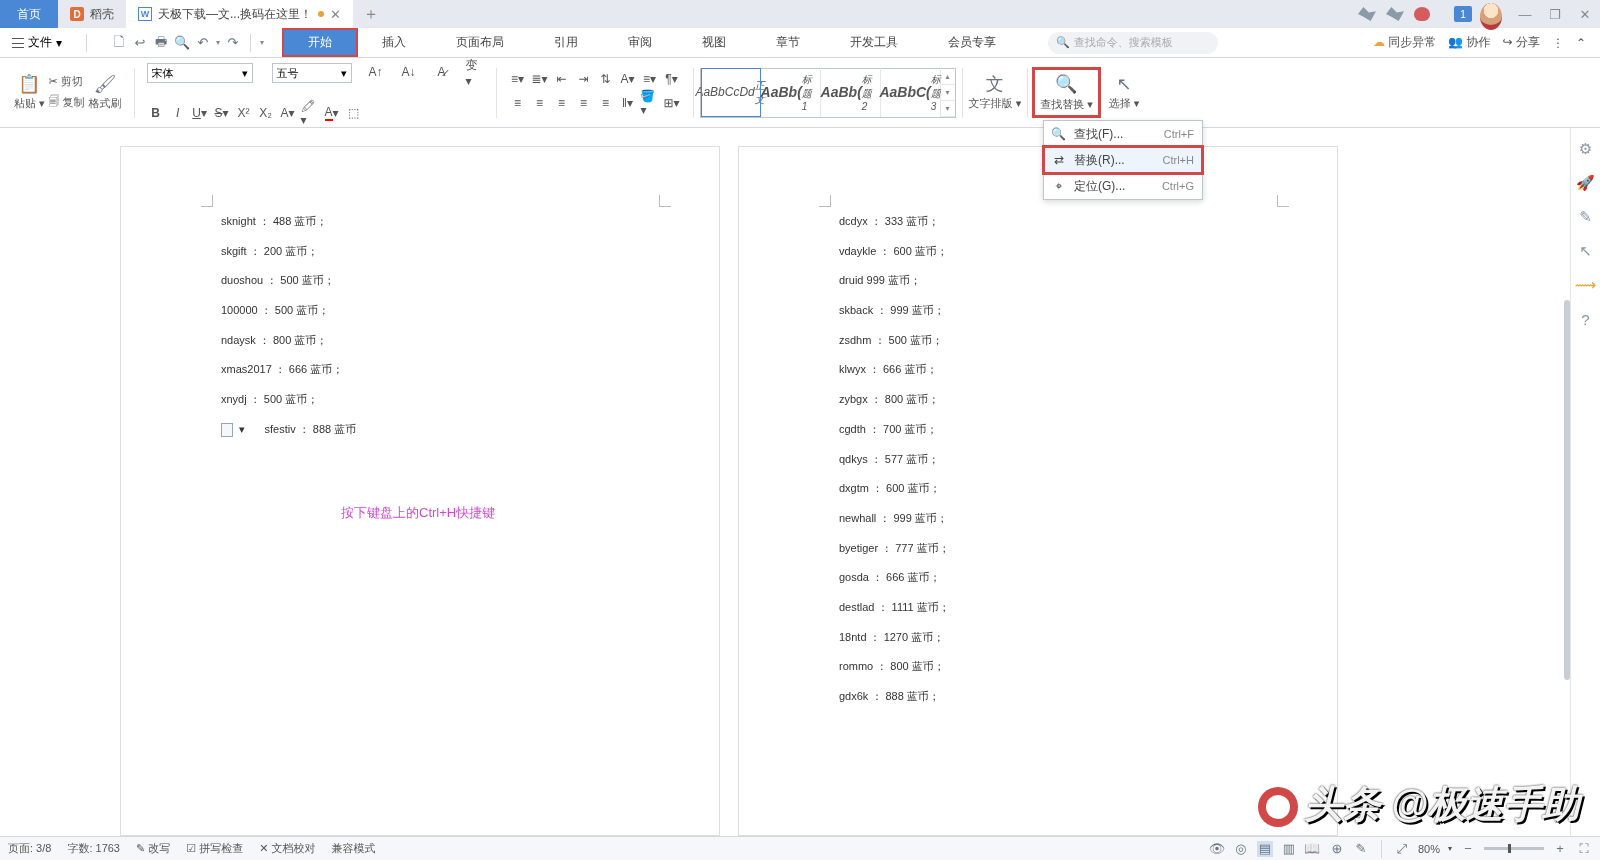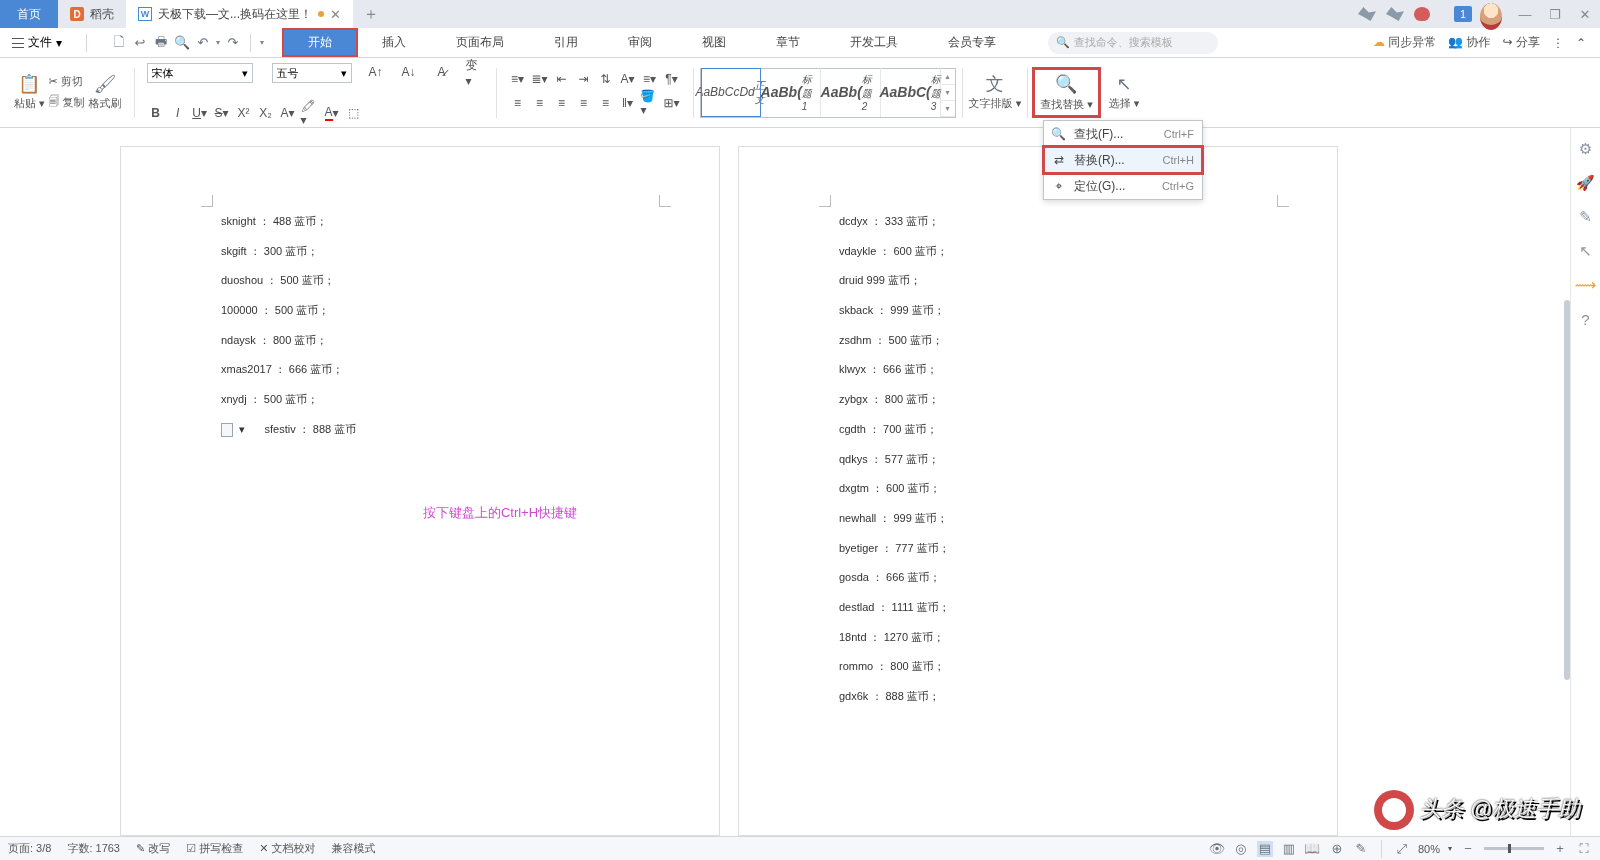--- a/index.html
+++ b/index.html
@@ -76,37 +76,37 @@
 .dd-ico { width: 14px; height: 14px; display: flex; align-items: center; justify-content: center; font-size: 12px; }
 
 
 .workspace { position: absolute; top: 128px; left: 0; right: 30px; bottom: 24px; background: #fff; display: flex; gap: 18px; padding: 18px 120px 0; overflow: hidden; }
 .page { width: 600px; background: #fff; border: 1px solid #ddd; padding: 60px 60px 36px 100px; font-size: 11px; color: #333; line-height: 2.7; font-family: "SimSun", serif; position: relative; }
 .page:first-child { flex-shrink: 0; }
 .page-mark { position: absolute; }
 .corner { width: 12px; height: 12px; border-color: #bbb; }
 .corner.tl { top: 48px; left: 80px; border-left: 1px solid #bbb; border-top: 1px solid #bbb; transform: rotate(180deg); }
 .corner.tr { top: 48px; right: 48px; border-right: 1px solid #bbb; border-top: 1px solid #bbb; transform: rotate(180deg); }
-.hint { color: #d04ad0; font-size: 13px; margin-top: 50px; margin-left: 120px; text-align: center; }
+.hint { color: #d04ad0; font-size: 13px; margin-top: 50px; margin-left: 120px; }
 .section-ico { display: flex; align-items: center; gap: 6px; }
 .sec-pg { width: 12px; height: 14px; border: 1px solid #9aa5b1; background: #f5f7fa; }
 
 
 .rsidebar { position: absolute; right: 0; top: 128px; width: 30px; bottom: 24px; background: #fff; border-left: 1px solid #e5e7eb; display: flex; flex-direction: column; align-items: center; gap: 16px; padding-top: 12px; }
 .rside-ico { width: 18px; height: 18px; display: flex; align-items: center; justify-content: center; color: #8a95a5; font-size: 15px; }
 .rside-ico.orange { color: #e9a33a; }
 .vscroll-thumb { position: absolute; right: 30px; top: 300px; width: 6px; height: 380px; background: #c9ced6; border-radius: 3px; }
 
 
 .statusbar { position: absolute; bottom: 0; left: 0; right: 0; height: 24px; background: #f5f7fa; border-top: 1px solid #d4d7dd; display: flex; align-items: center; font-size: 11px; color: #555; padding: 0 8px; gap: 16px; }
 .statusbar-right { margin-left: auto; display: flex; align-items: center; gap: 8px; }
 .st-ico { width: 16px; height: 16px; display: flex; align-items: center; justify-content: center; color: #6a7580; font-size: 13px; }
 .st-ico.active { background: #d0dff2; }
 
-.watermark { position: absolute; right: 20px; bottom: 30px; font-size: 22px; font-weight: normal; color: rgba(255,255,255,.95); text-shadow: 0 0 2px #000, 2px 2px 0 #000; font-style: italic; pointer-events: none; text-align: right; }
+.watermark { position: absolute; right: 20px; bottom: 30px; font-size: 38px; font-weight: bold; color: rgba(255,255,255,.95); text-shadow: 0 0 2px #000, 2px 2px 0 #000; font-style: italic; pointer-events: none; text-align: right; }
 .wm-logo { display: inline-block; width: 40px; height: 40px; background: #d04848; border-radius: 50%; vertical-align: middle; margin-right: 6px; position: relative; }
 .wm-logo:before { content: ""; position: absolute; top: 8px; left: 8px; width: 24px; height: 24px; background: #fff; border-radius: 50%; }
 </style>
 </head>
 <body>
 
 <div class="titlebar">
   <div class="tab home">
       <span>首页</span>
     </div>
@@ -321,21 +321,21 @@
     <span>定位(G)...</span>
     <span class="shortcut">Ctrl+G</span>
   </div>
 </div>
 
 <div class="workspace">
   <div class="page">
     <div class="corner tl page-mark"></div>
       <div class="corner tr page-mark"></div>
     <div>sknight ： 488 蓝币；</div>
-    <div>skgift ： 300 蓝币；</div>
+    <div>skgift ： 200 蓝币；</div>
     <div>duoshou ： 500 蓝币；</div>
     <div>100000 ： 500 蓝币；</div>
     <div>ndaysk ： 800 蓝币；</div>
     <div>xmas2017 ： 666 蓝币；</div>
     <div>xnydj ： 500 蓝币；</div>
     <div class="section-ico">
       <span class="sec-pg"></span>
         <span>▾</span>
       <span style="margin-left:14px">sfestiv ： 888 蓝币</span>
     </div>

